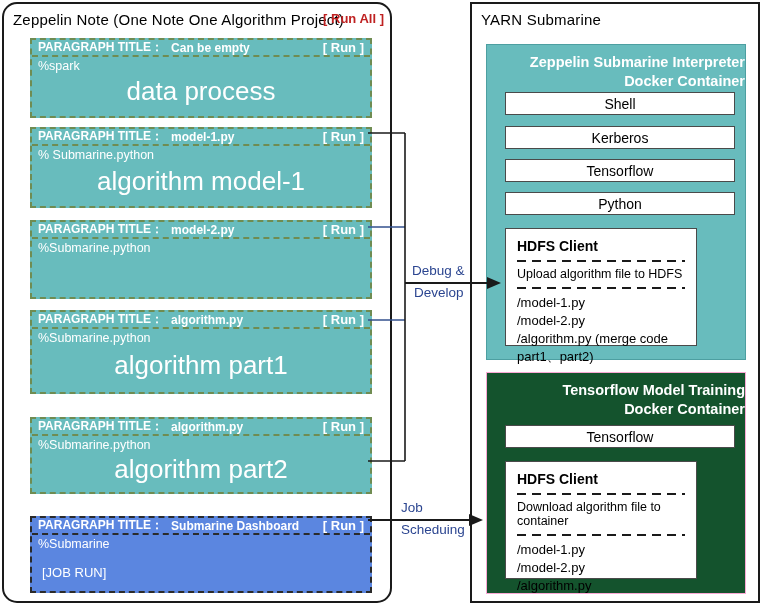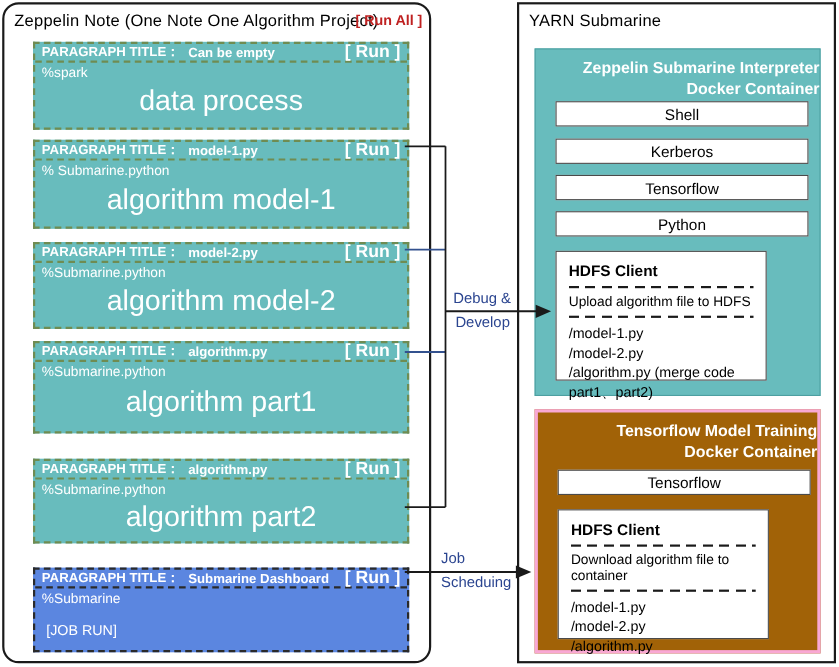--- a/index.html
+++ b/index.html
@@ -24,32 +24,32 @@
   }
   .para.teal { background:#68bcbd; border:2px dashed #6f8c52; }
   .para.blue { background:#5b86e0; border:2px dashed #2a2a2a; }
   .para-titlerow {
     display:flex; align-items:center; height:17px; padding:0 6px;
     color:#fff; font-size:12px; font-weight:bold; white-space:nowrap;
   }
   .para.teal .para-titlerow { border-bottom:2px dashed #6f8c52; }
   .para.blue .para-titlerow { border-bottom:2px dashed #2a2a2a; }
   .para-title-value { margin-left:8px; }
-  .para-run { margin-left:auto; font-size:16px; font-weight:bold; color:#fff; cursor:pointer; }
+  .para-run { margin-left:auto; font-size:13px; font-weight:bold; color:#fff; cursor:pointer; }
   .para-interp { padding:2px 6px 0 6px; color:#fff; font-size:12.5px; }
   .para-label {
     flex:1; display:flex; align-items:center; justify-content:center;
     color:#fff; font-size:26px; padding-bottom:6px;
   }
   .para-label.left-align { justify-content:flex-start; padding-left:10px; font-size:13px; align-items:flex-start; padding-top:14px; }
 
   
   .container-box { position:absolute; left:14px; width:260px; }
   .container-box.teal { background:#68bcbd; border:1px solid #4d9fa1; }
-  .container-box.blue { background:#a16207; border:3px solid #f9a8d4; }
+  .container-box.blue { background:#14532d; border:1px solid #f9a8d4; }
   .container-header {
     text-align:right; color:#fff; font-weight:bold; font-size:14.5px;
     line-height:19px; padding-top:8px;
   }
   .component {
     position:absolute; left:18px; width:230px; height:23px;
     background:#fff; border:1px solid #4a4a4a;
     display:flex; align-items:center; justify-content:center;
     font-size:14px; color:#000;
   }
@@ -98,21 +98,20 @@
       <div class="para-label">algorithm model-1</div>
     </div>
 
     <div class="para teal" style="top:216px;height:79px;">
       <div class="para-titlerow">
         <span>PARAGRAPH TITLE：</span>
         <span class="para-title-value">model-2.py</span>
         <span class="para-run">[ Run ]</span>
       </div>
       <div class="para-interp">%Submarine.python</div>
-      <div class="para-label">algorithm model-2</div>
     </div>
 
     <div class="para teal" style="top:306px;height:84px;">
       <div class="para-titlerow">
         <span>PARAGRAPH TITLE：</span>
         <span class="para-title-value">algorithm.py</span>
         <span class="para-run">[ Run ]</span>
       </div>
       <div class="para-interp">%Submarine.python</div>
       <div class="para-label">algorithm part1</div>

